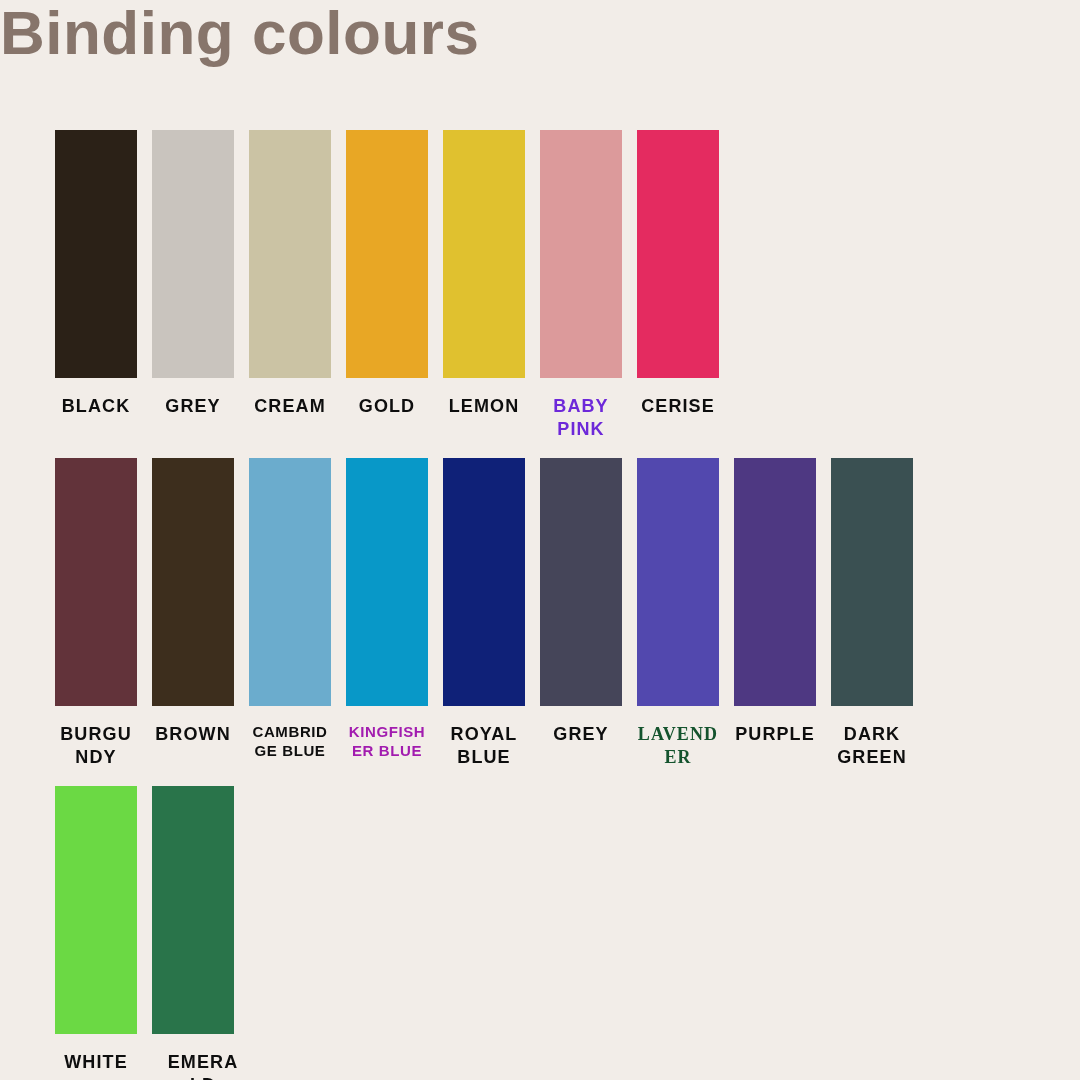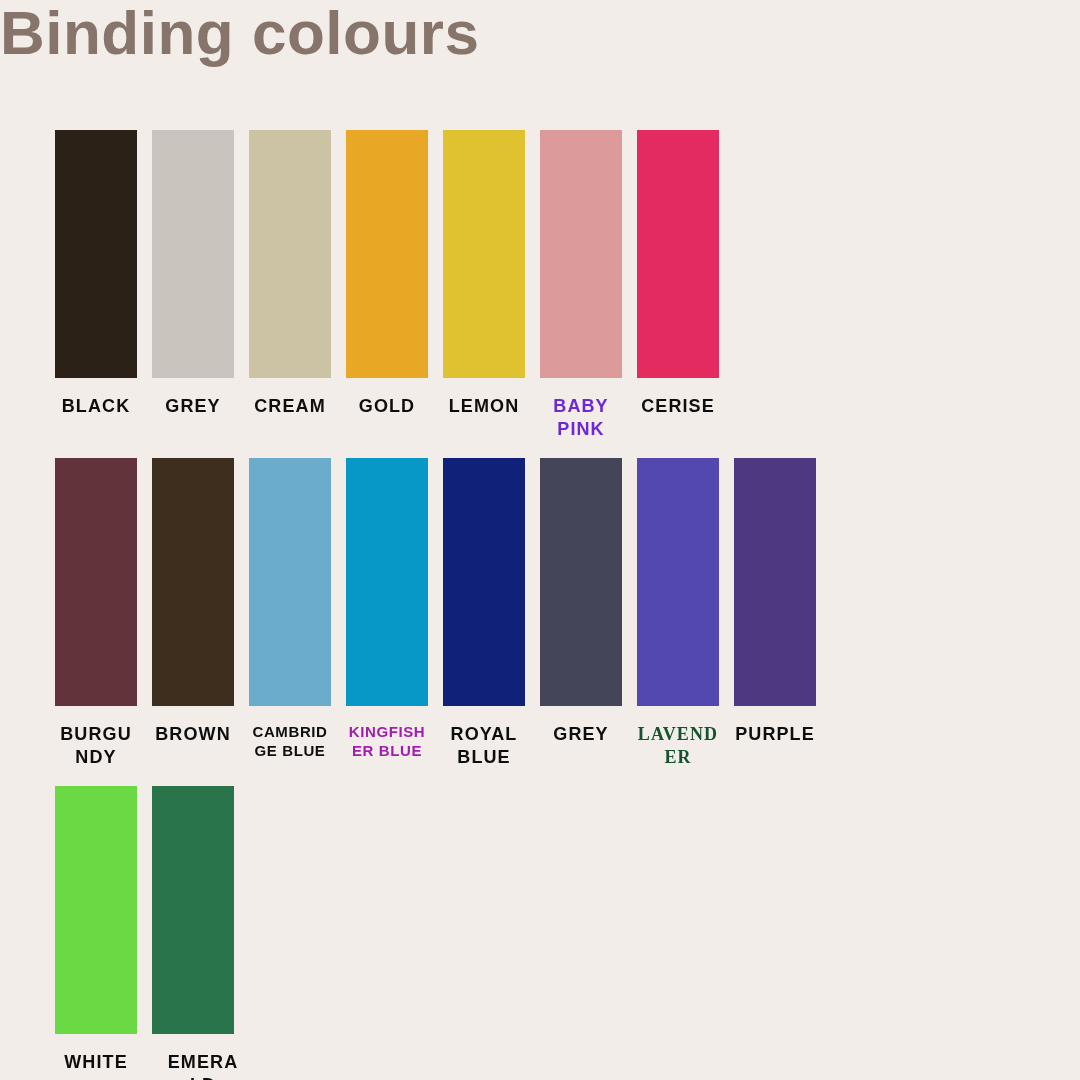--- a/index.html
+++ b/index.html
@@ -145,20 +145,24 @@
           <div class="label" style="color: rgb(14, 14, 14);">GREY</div>
         </div>
         <div class="cell">
           <div class="swatch" style="background: rgb(82, 72, 174);"></div>
           <div class="label" style="color: #14532d; font-family: Liberation Serif, serif;">LAVENDER</div>
         </div>
         <div class="cell">
           <div class="swatch" style="background: rgb(78, 56, 130);"></div>
           <div class="label" style="color: rgb(14, 14, 14);">PURPLE</div>
         </div>
+        <div class="cell">
+          <div class="swatch" style="background: rgb(58, 80, 82);"></div>
+          <div class="label" style="color: rgb(14, 14, 14);">DARK GREEN</div>
+        </div>
       </div>
     <div class="row">
         <div class="cell">
           <div class="swatch" style="background: rgb(107, 217, 68);"></div>
           <div class="label" style="color: rgb(14, 14, 14);">WHITE</div>
         </div>
         <div class="cell">
           <div class="swatch" style="background: rgb(41, 116, 74);"></div>
           <div class="label" style="color: rgb(14, 14, 14); margin-left: 20px;">EMERALD</div>
         </div>

